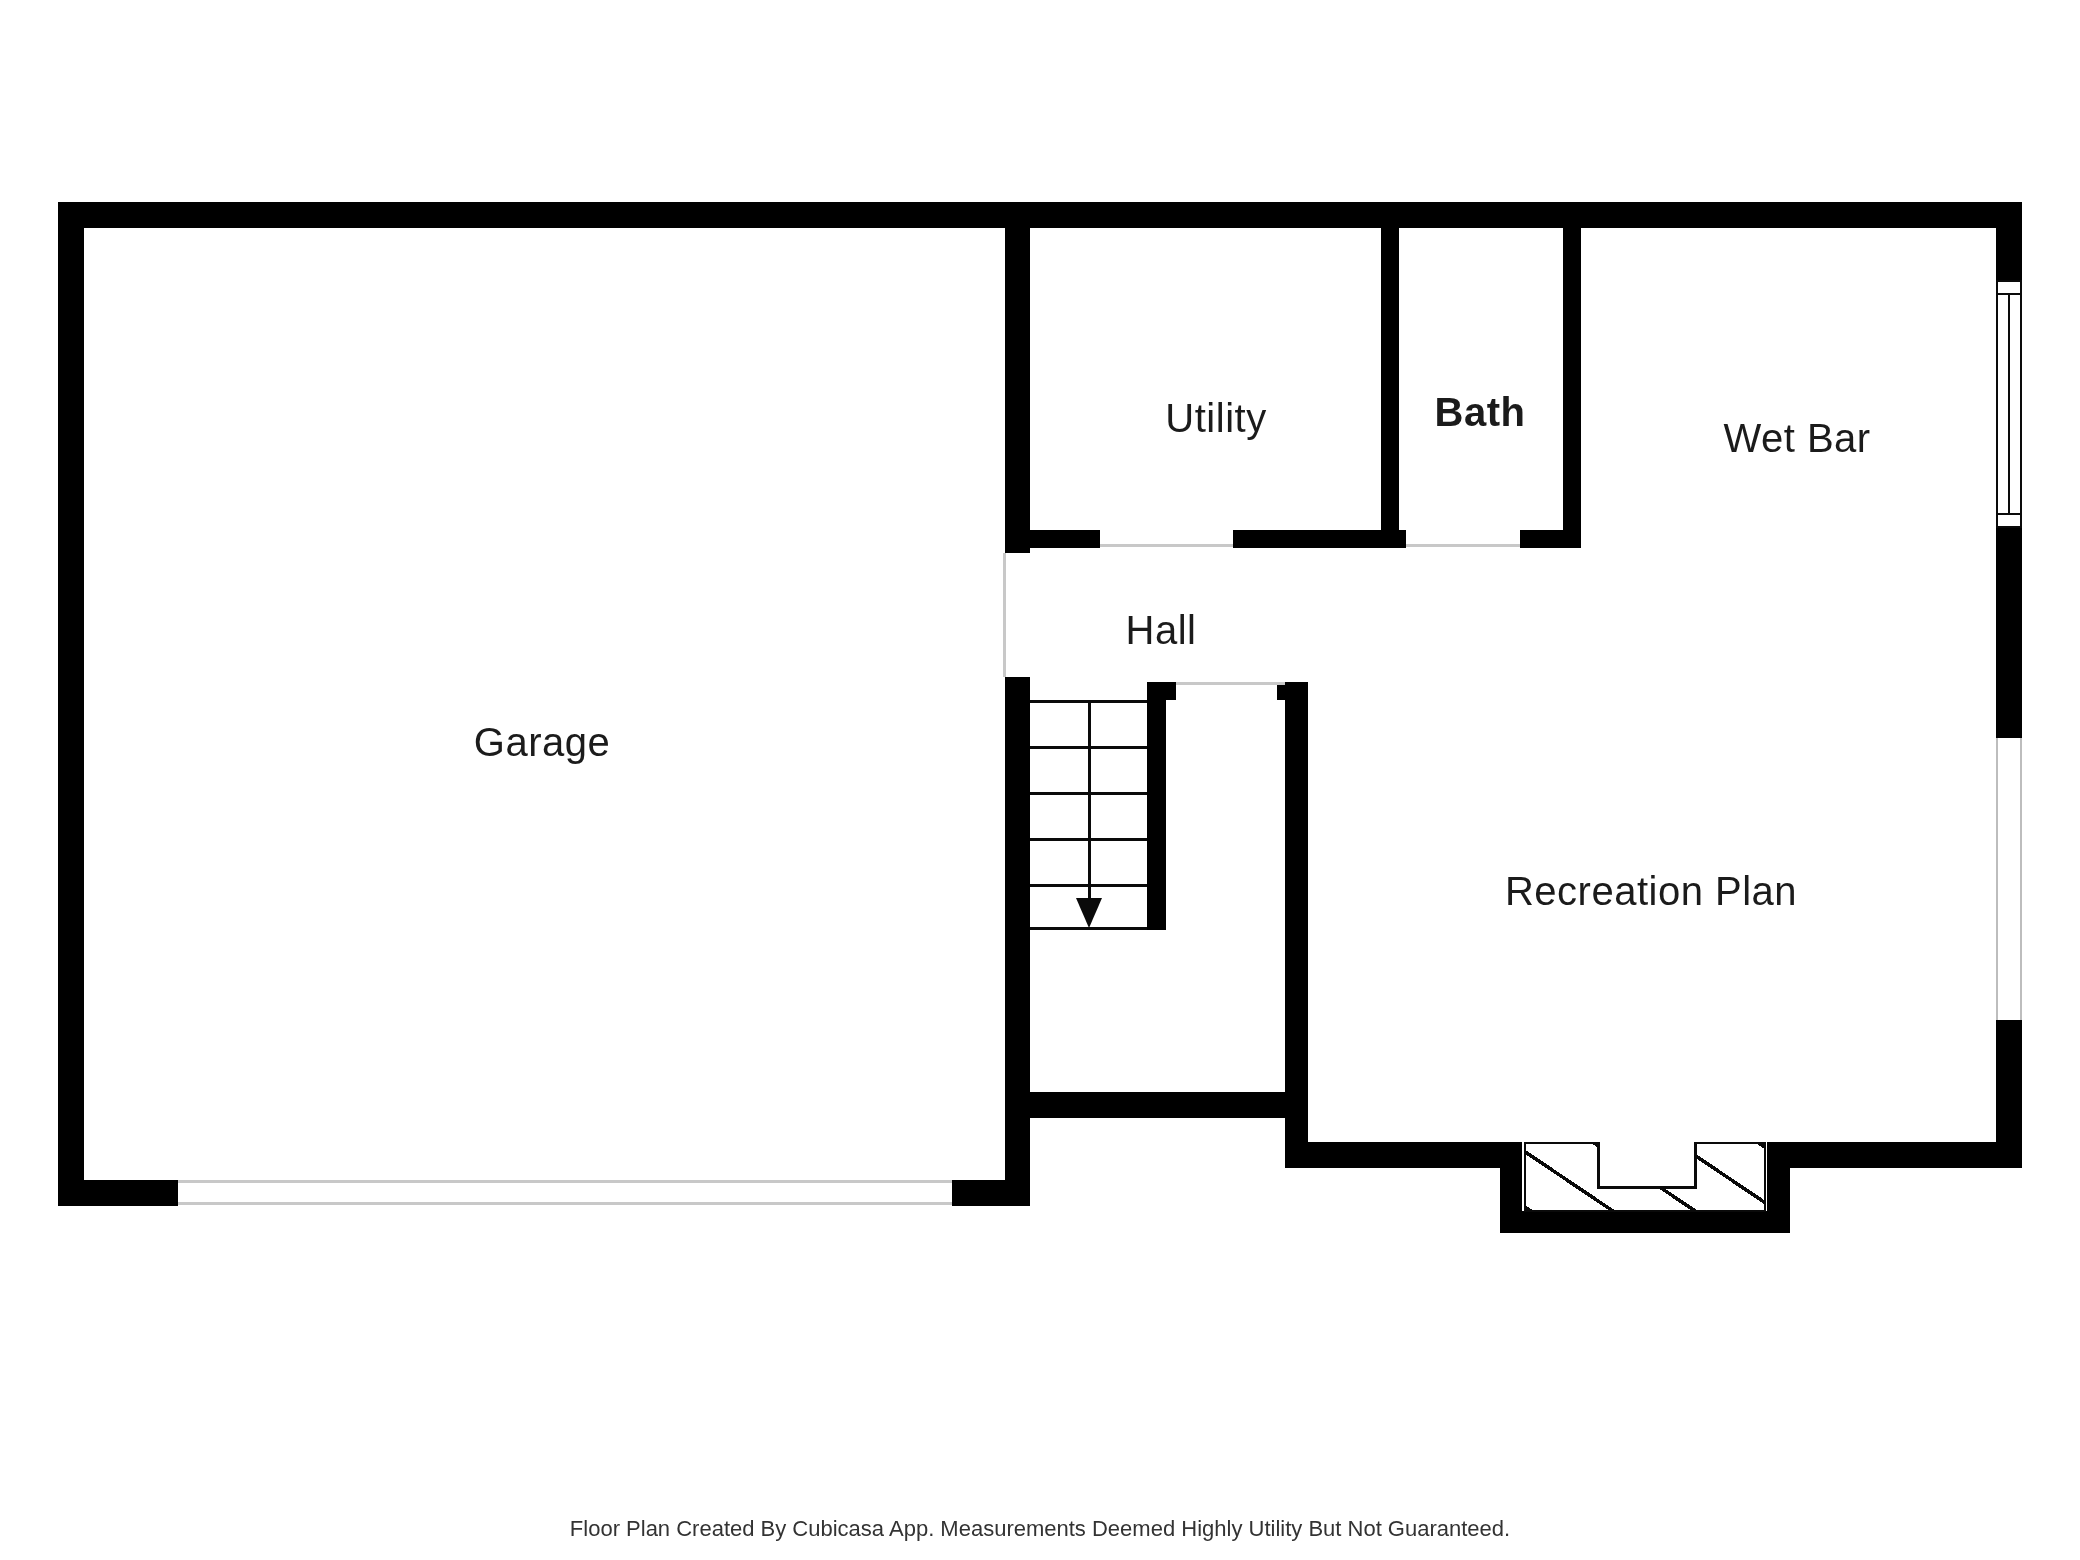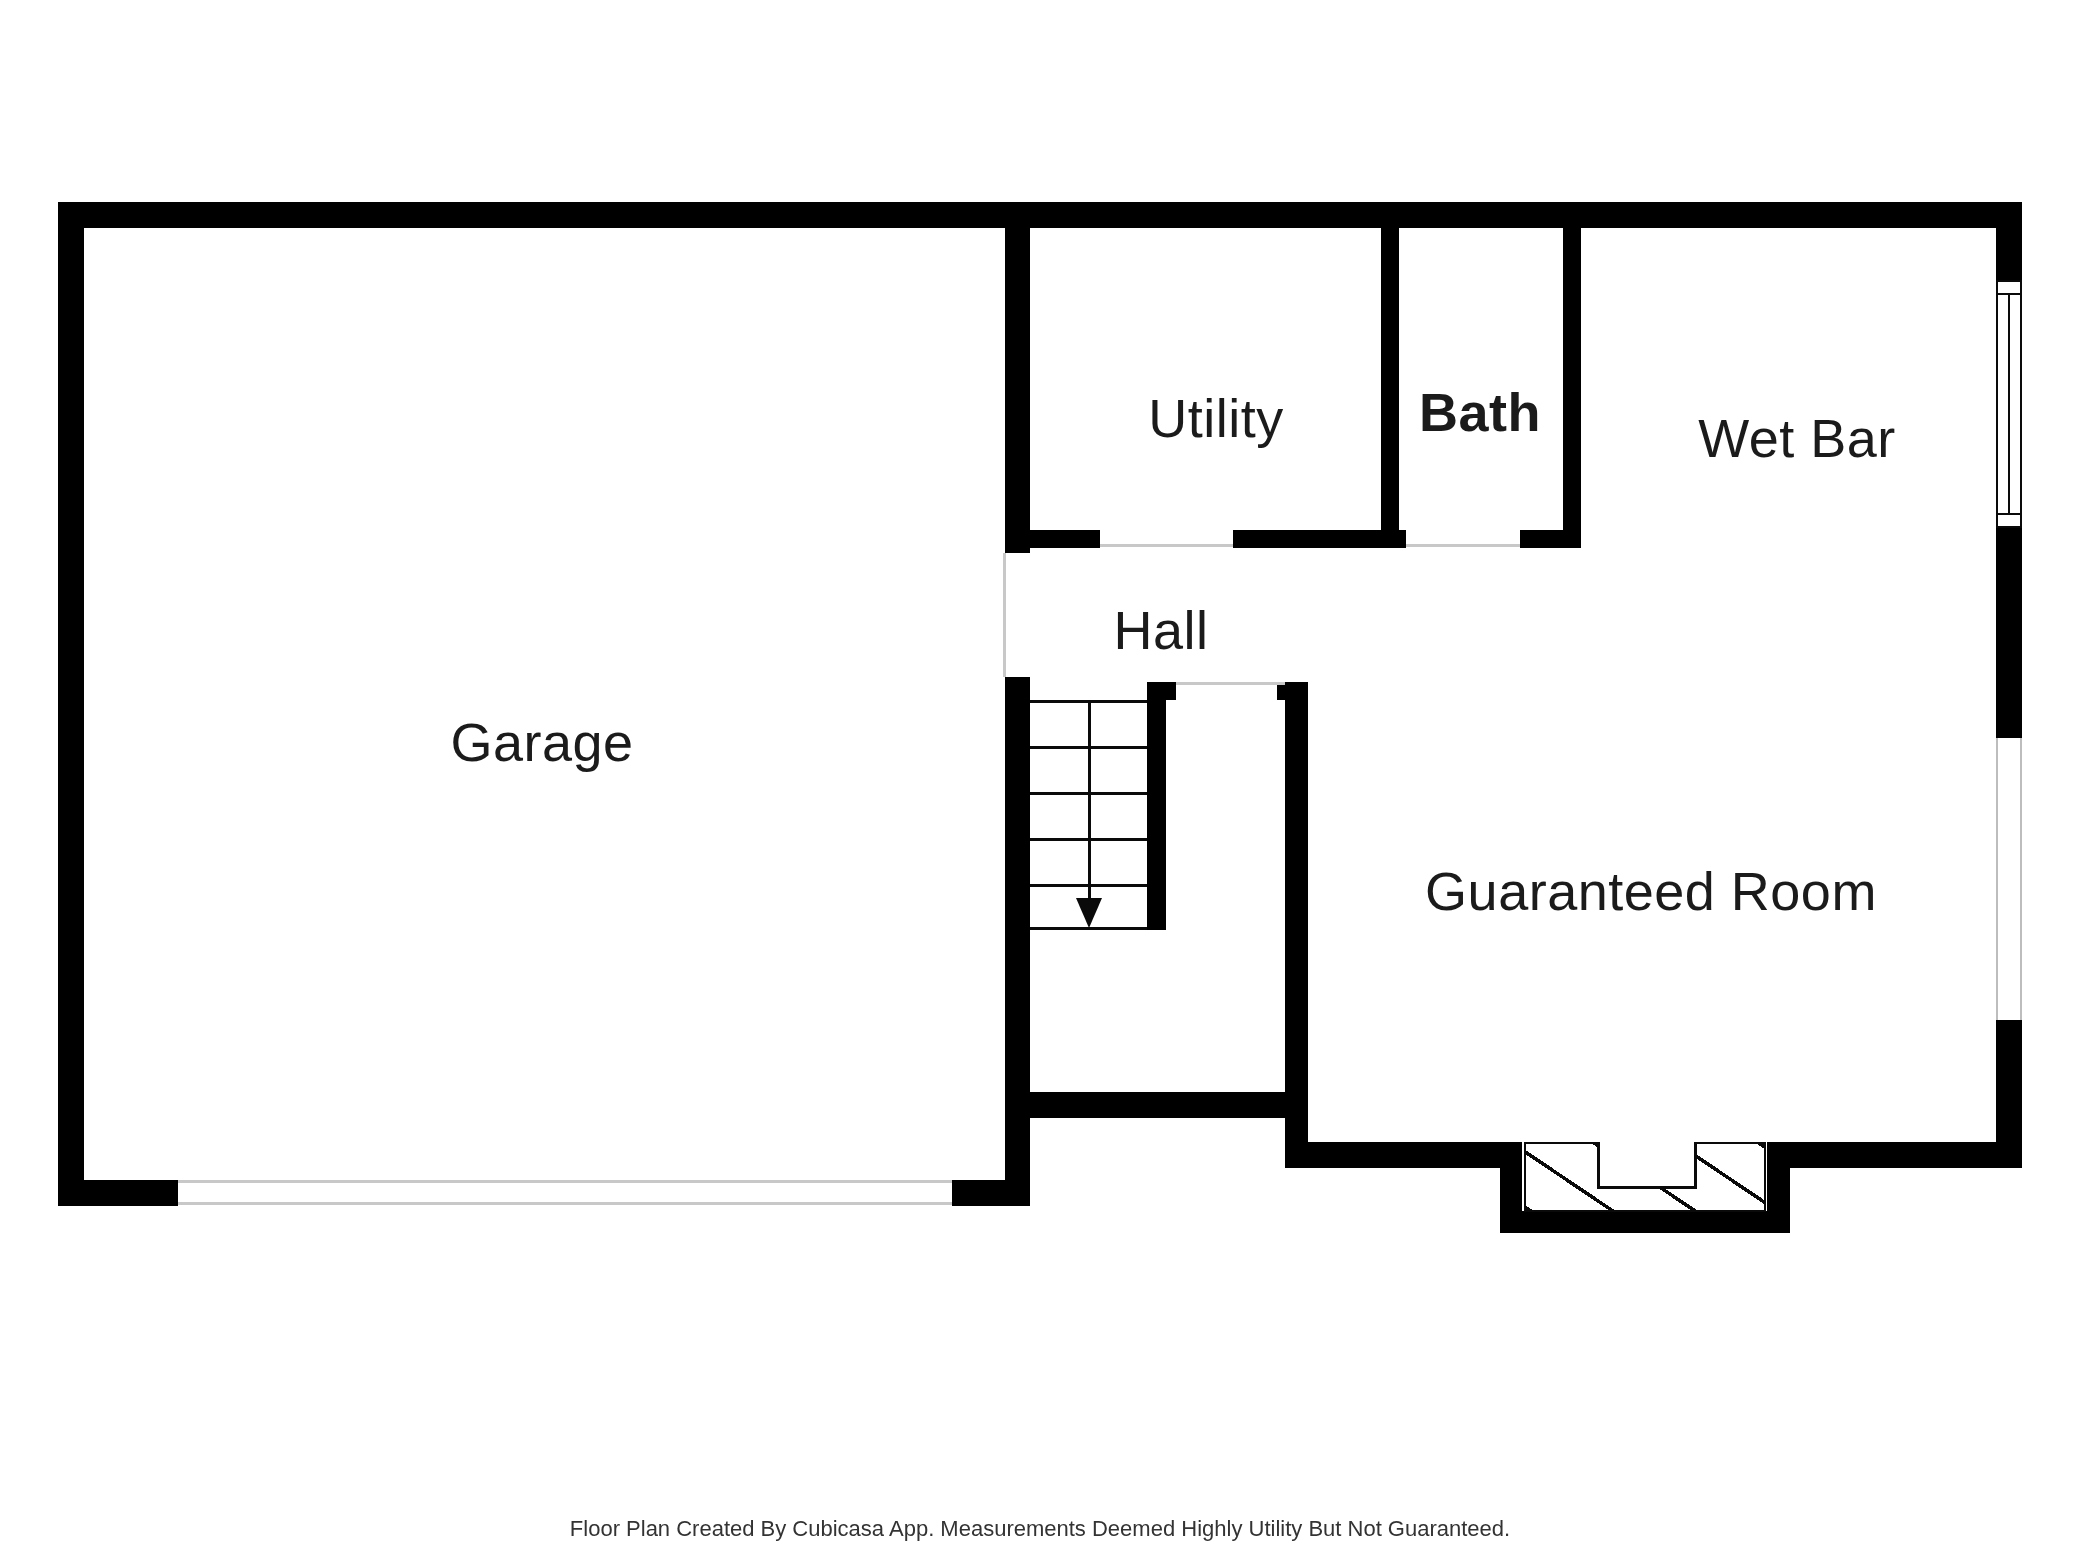--- a/index.html
+++ b/index.html
@@ -11,21 +11,21 @@
   }
   html,body{margin:0;padding:0;background:var(--bg);}
   #stage{
     position:relative;width:2080px;height:1560px;background:var(--bg);
     font-family:"Liberation Sans","DejaVu Sans",sans-serif;overflow:hidden;
   }
   .wall{position:absolute;background:var(--wall);}
   .oline{position:absolute;background:var(--opening);}
   .room-label{
     position:absolute;transform:translate(-50%,-50%);
-    font-size:54px;color:var(--text);white-space:nowrap;letter-spacing:0.5px;
+    font-size:40px;color:var(--text);white-space:nowrap;letter-spacing:0.5px;
   }
   .window{position:absolute;background:#fff;box-sizing:border-box;}
   .win-framed{border:2px solid #0a0a0a;}
   .win-line{position:absolute;background:#0a0a0a;}
   .win-open{border-left:2px solid #bdbdbd;border-right:2px solid #bdbdbd;}
   .tread{position:absolute;background:#0a0a0a;height:3px;width:117px;left:1030px;}
   .stair-shaft{position:absolute;background:#0a0a0a;}
   .arrowhead{
     position:absolute;width:0;height:0;
     border-left:13px solid transparent;border-right:13px solid transparent;
@@ -100,16 +100,16 @@
   </div>
 
   <div class="fp-hatch" style="left:1524px;top:1142px;width:242px;height:70px;"></div>
   <div class="fp-box" style="left:1597px;top:1142px;width:100px;height:47px;"></div>
 
   <div class="room-label" style="left:542px;top:742px;">Garage</div>
   <div class="room-label" style="left:1216px;top:418px;">Utility</div>
   <div class="room-label" style="left:1480px;top:412px;font-weight:bold;">Bath</div>
   <div class="room-label" style="left:1797px;top:438px;">Wet Bar</div>
   <div class="room-label" style="left:1161px;top:630px;">Hall</div>
-  <div class="room-label" style="left:1651px;top:891px;">Guaranteed Room</div>
+  <div class="room-label" style="left:1651px;top:891px;">Recreation Plan</div>
 
   <div id="footer">Floor Plan Created By Cubicasa App. Measurements Deemed Highly Utility But Not Guaranteed.</div>
 </div>
 
 </body></html>

